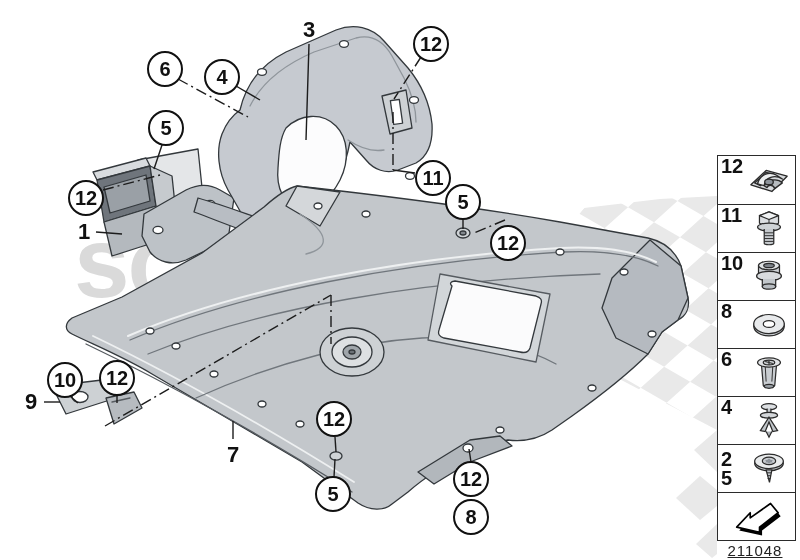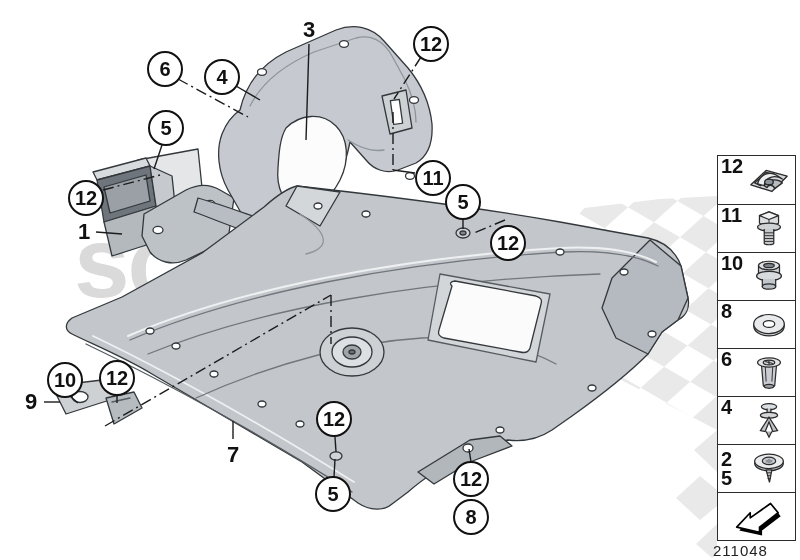--- a/index.html
+++ b/index.html
@@ -20,22 +20,22 @@
   
   .legend{position:absolute;left:717px;top:155px;width:79px;box-sizing:border-box;
           border:1.6px solid #2b2b2b;background:#fff;}
   .lrow{height:48px;box-sizing:border-box;border-top:1.4px solid #2b2b2b;display:flex;
         align-items:center;padding:1px 2px 1px 3px;background:#fff;cursor:pointer;}
   .lrow:first-child{border-top:none;}
   .lnum{font-weight:700;font-size:20px;color:#111;line-height:.95;align-self:flex-start;}
   .lnumcol{display:flex;flex-direction:column;align-self:center;}
   .licon{margin-left:auto;}
   .lrow.arrow{justify-content:center;}
-  .figno{position:absolute;left:713px;top:542px;width:84px;
-         font-size:15px;color:#222;letter-spacing:1px;}
+  .figno{position:absolute;left:713px;top:542px;width:84px;text-align:center;
+         font-size:15px;color:#222;letter-spacing:1px;text-decoration:underline;}
 </style>
 </head>
 <body>
 
 <div class="stage">
 
   <div class="wm-brand">scuderia</div>
   <div class="wm-sub">systems</div>
 
   <svg class="art" width="800" height="560" viewBox="0 0 800 560">

